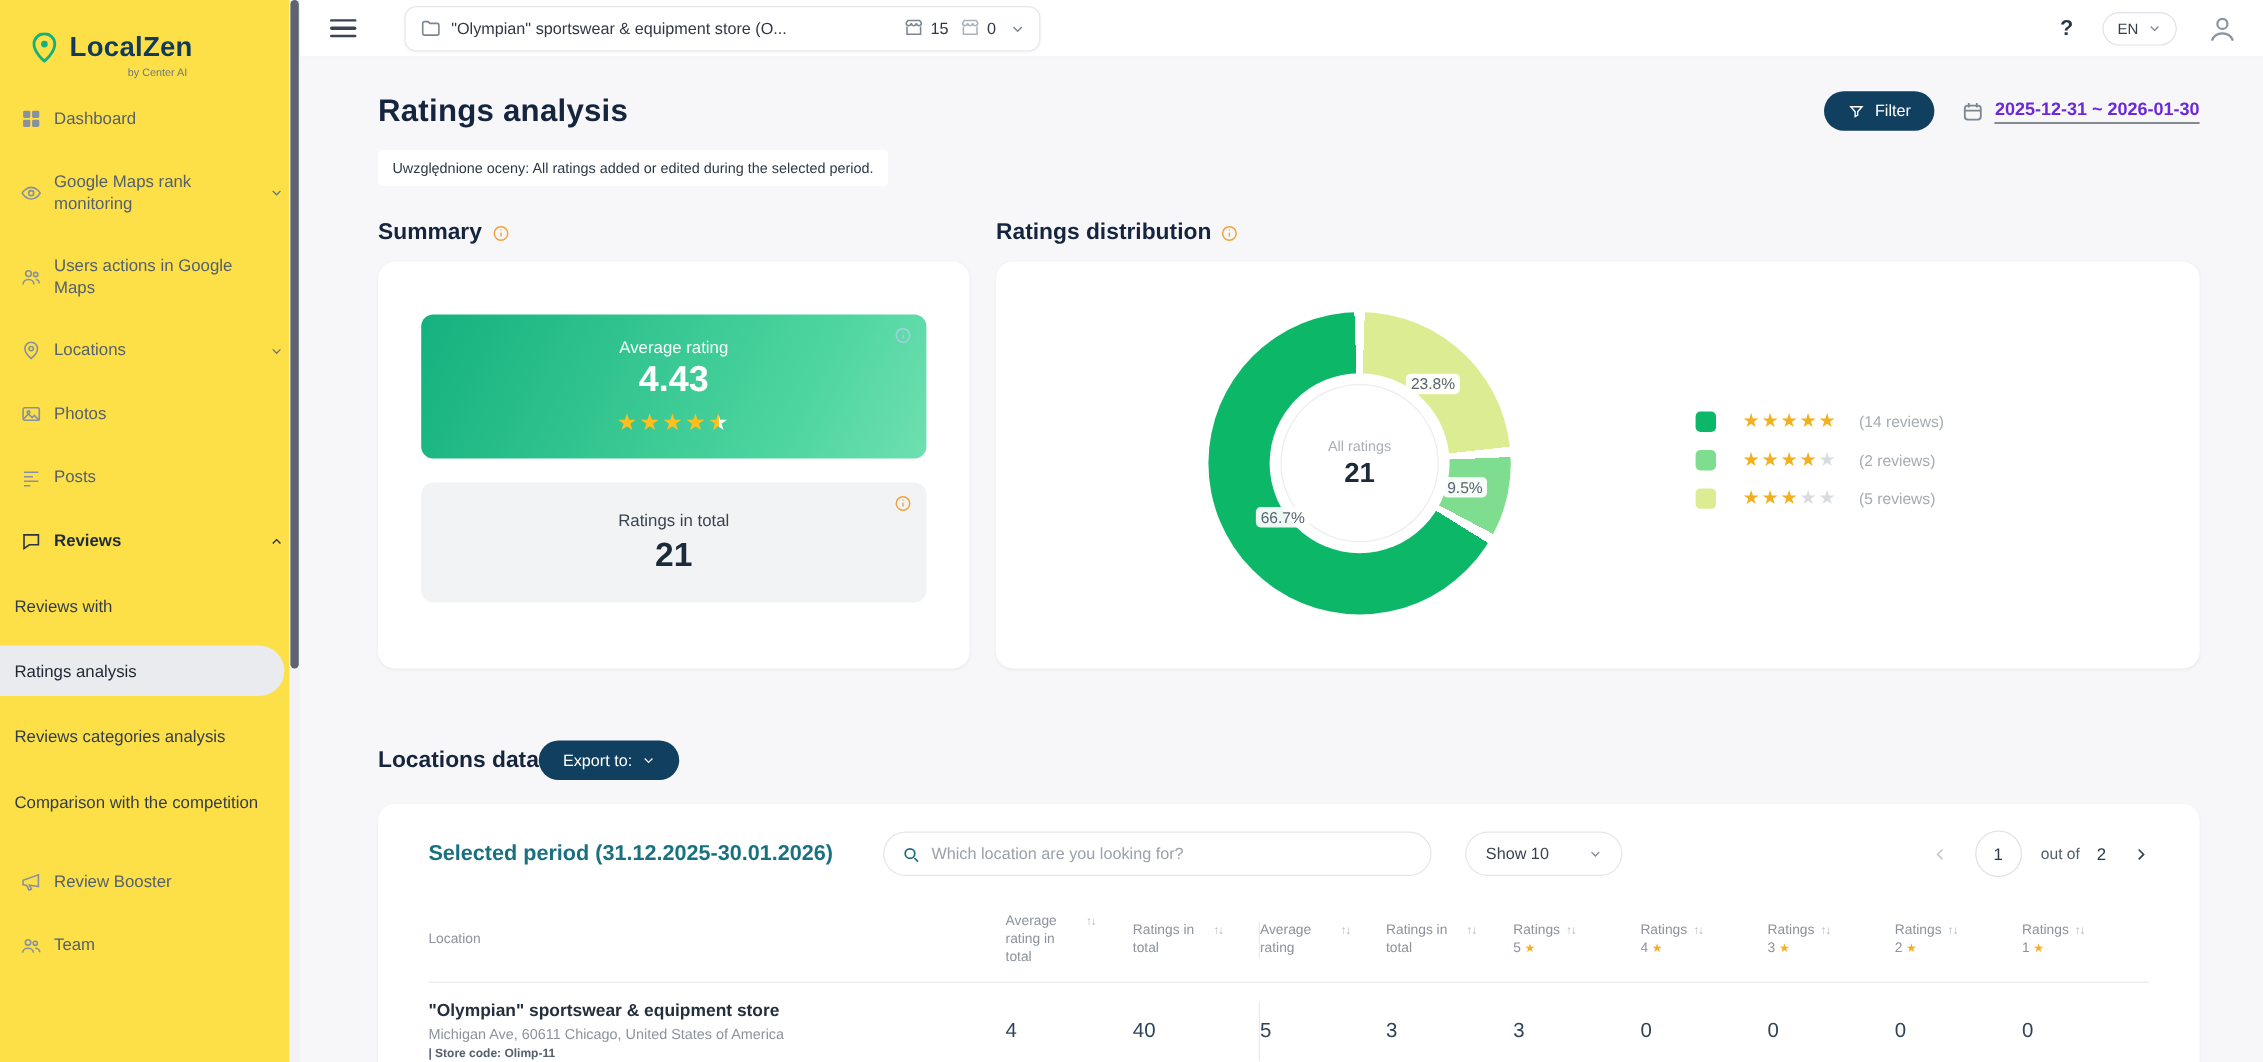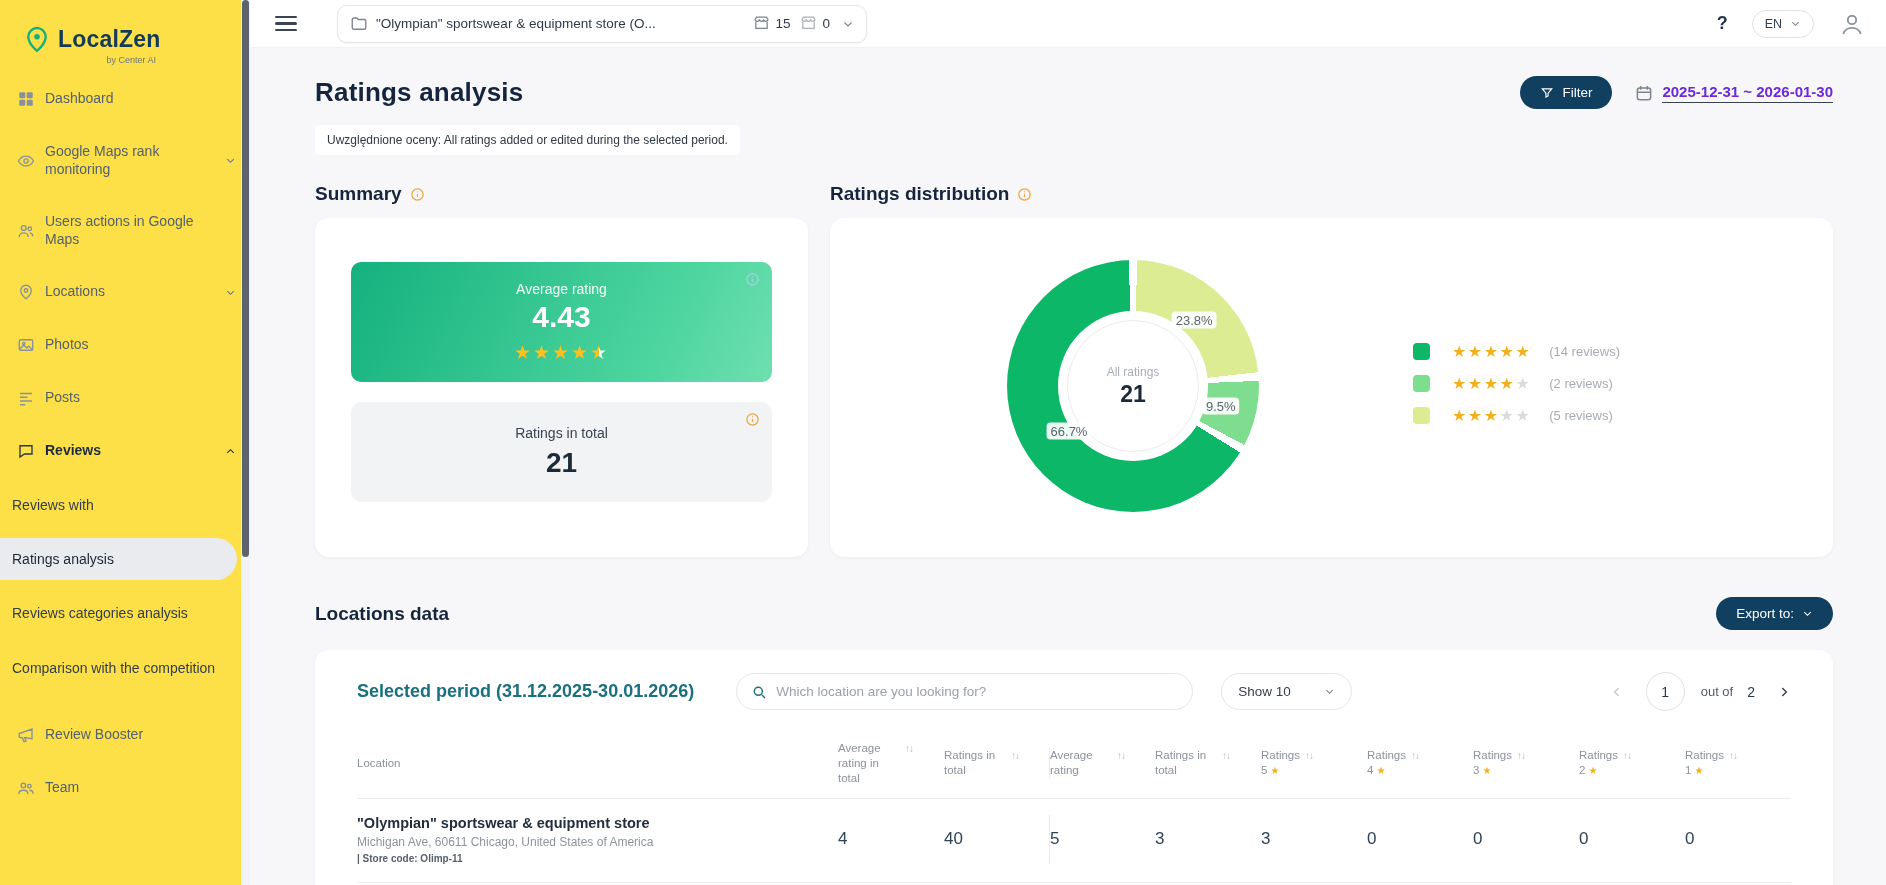--- a/index.html
+++ b/index.html
@@ -86,21 +86,21 @@
   .donut-center { position:absolute; inset:0; display:flex; flex-direction:column; align-items:center; justify-content:center; gap:2px; }
   .donut-center-label { font-size:12px; color:#a9aeb6; }
   .donut-center-value { font-size:23px; font-weight:700; color:#1d2a3a; }
   .pct-label { position:absolute; transform:translate(-50%,-50%); font-size:13px; color:#5a6470;
     background:rgba(255,255,255,.92); padding:1px 4px; border-radius:4px; white-space:nowrap; }
   .legend { position:absolute; left:583px; top:122px; display:flex; flex-direction:column; gap:10px; }
   .legend-row { display:flex; align-items:center; height:22px; }
   .legend-swatch { width:17px; height:17px; border-radius:4px; margin-right:22px; }
   .legend-text { font-size:13px; color:#a6acb4; margin-left:18px; }
 
-  .loc-row { display:flex; align-items:center; justify-content:space-between; margin-top:40px; }
+  .loc-row { display:flex; align-items:center; justify-content:flex-start; margin-top:60px; }
 
   .table-card { margin-top:20px; background:#fff; border-radius:14px 14px 0 0; box-shadow:0 1px 3px rgba(16,24,40,.05);
     padding:22px 42px 0; height:420px; }
   .table-head-row { display:flex; align-items:center; }
   .period-title { font-size:18px; font-weight:700; color:#19707f; }
   .search-box { margin-left:42px; width:457px; height:37px; border:1px solid #e3e6ea; border-radius:19px;
     display:flex; align-items:center; padding:0 14px; gap:9px; background:#fff; }
   .search-box input { border:none; outline:none; flex:1; font-size:13.5px; font-family:inherit; color:#2f3a46; background:transparent; }
   .search-box input::placeholder { color:#9aa1ab; }
   .show-select { margin-left:28px; width:131px; height:37px; border:1px solid #e3e6ea; border-radius:19px;

